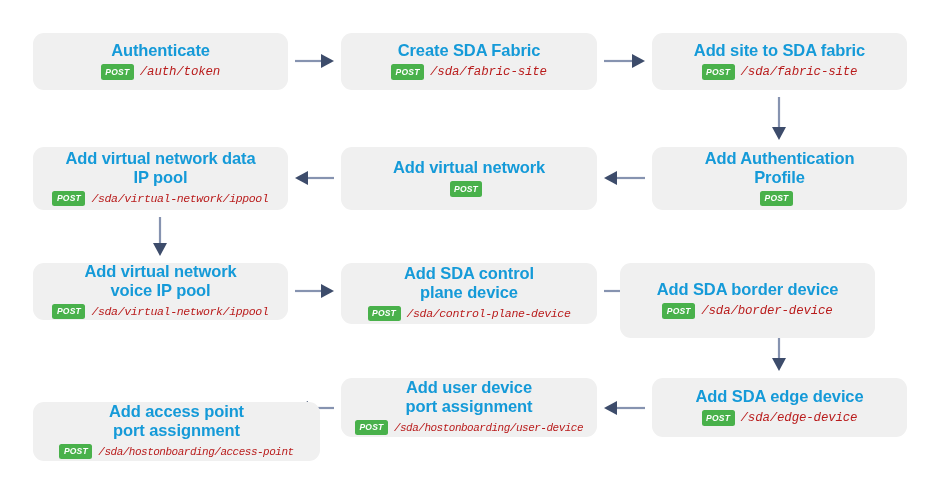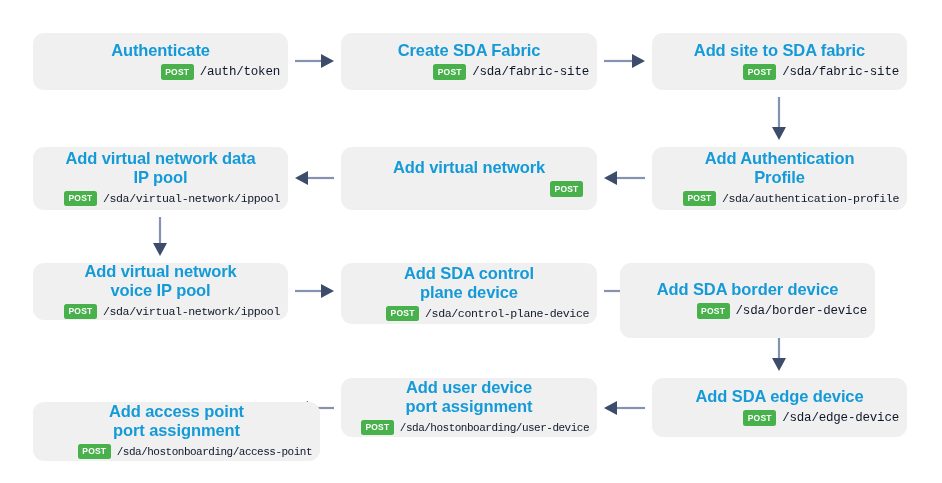--- a/index.html
+++ b/index.html
@@ -35,39 +35,40 @@
     font-size:16.5px;
     line-height:19px;
     text-align:center;
     letter-spacing:-0.1px;
     white-space:pre-line;
   }
   .card-endpoint{
     display:flex;
     flex-direction:row;
     align-items:center;
-    justify-content:flex-end;
+    justify-content:center;
     margin-top:4px;
     width:100%;
+    font-style:italic;
   }
   .method-badge{
     display:inline-block;
     background:#49b14b;
     color:#ffffff;
     font-size:8.5px;
     font-weight:bold;
     letter-spacing:0.2px;
     line-height:1;
     padding:3.5px 4.5px 3.5px 4.5px;
     border-radius:2.5px;
     margin-right:6px;
     flex:0 0 auto;
   }
   .path{
-    color:#0f172a;
+    color:#b91c1c;
     font-family:"Liberation Mono", monospace;
     font-size:12.5px;
     line-height:14px;
     white-space:nowrap;
     letter-spacing:-0.2px;
   }
   .path.sm{font-size:11.6px;letter-spacing:-0.4px;}
   .path.xs{font-size:11px;letter-spacing:-0.5px;}
 </style>
 </head>
@@ -140,21 +141,20 @@
         <div class="card-endpoint">
           <span class="method-badge">POST</span>
           <span class="path">/sda/fabric-site</span>
         </div>
       </div>
       <div class="card" style="left: 652px; top: 147px; width: 255px; height: 63px;">
         <div class="card-title">Add Authentication
 Profile</div>
         <div class="card-endpoint">
           <span class="method-badge">POST</span>
-          <span class="path sm">/sda/authentication-profile</span>
         </div>
       </div>
       <div class="card" style="left: 341px; top: 147px; width: 256px; height: 63px;">
         <div class="card-title">Add virtual network</div>
         <div class="card-endpoint">
           <span class="method-badge">POST</span>
         </div>
       </div>
       <div class="card" style="left: 33px; top: 147px; width: 255px; height: 63px;">
         <div class="card-title">Add virtual network data

